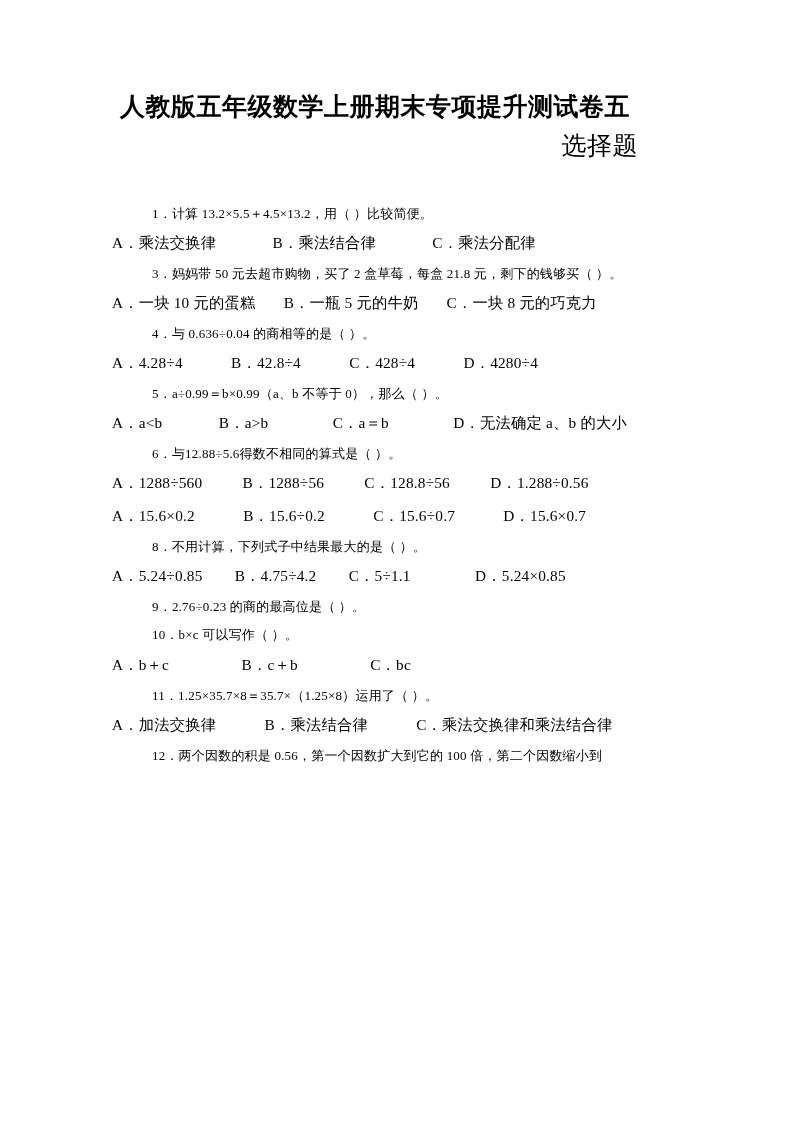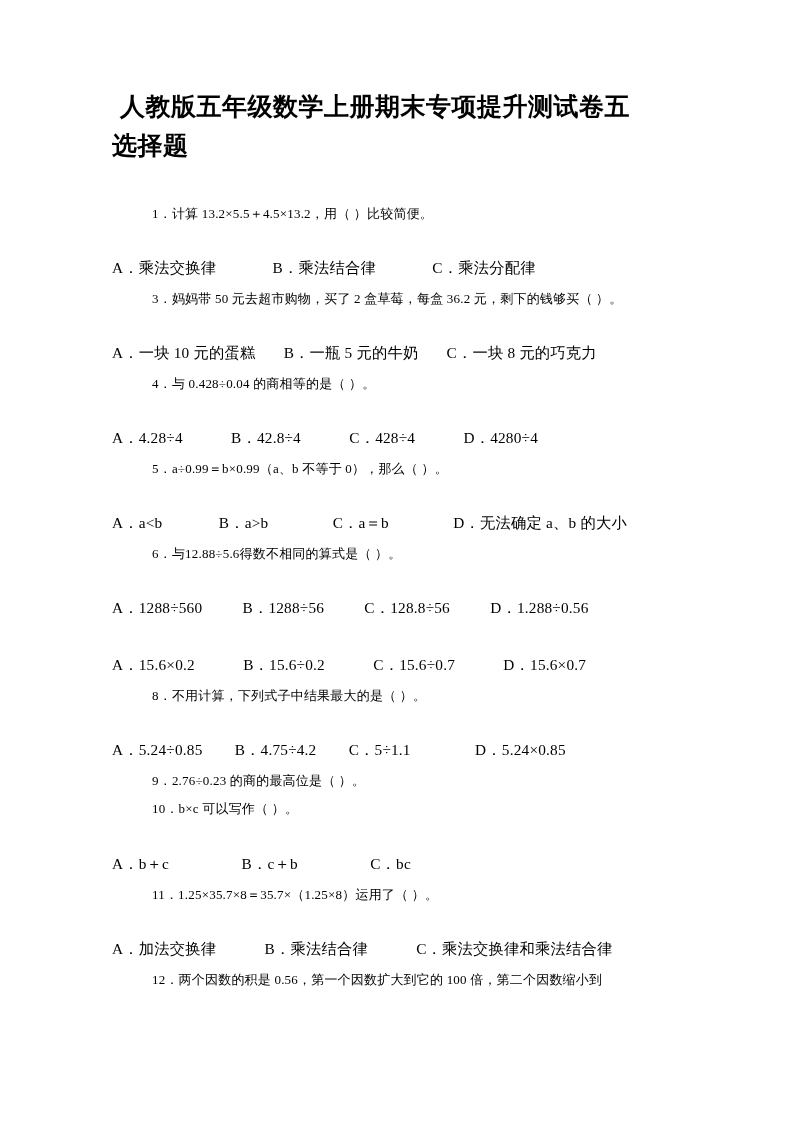--- a/index.html
+++ b/index.html
@@ -23,23 +23,23 @@
   }
   .doc-title {
     text-align: center;
     font-size: 25px;
     font-weight: bold;
     line-height: 1.55;
     letter-spacing: 0.5px;
     margin: 0;
   }
   .doc-subtitle {
-    text-align: left;
+    text-align: right;
     font-size: 25px;
-    font-weight: bold;
+    font-weight: normal;
     line-height: 1.55;
     letter-spacing: 0.5px;
     margin: 0 0 34px 0;
   }
   .questions {
     margin-top: 24px;
   }
   .q-block {
     margin-bottom: 1px;
   }
@@ -48,46 +48,45 @@
     line-height: 2.09;
     text-align: justify;
     letter-spacing: 0.2px;
     margin-left: 40px;
   }
   .q-options {
     font-size: 15.3px;
     line-height: 2.09;
     letter-spacing: 0.2px;
     white-space: pre-wrap;
-    margin-top: 25px;
   }
 </style>
 </head>
 <body>
 
 <div class="page">
 
   <h1 class="doc-title">人教版五年级数学上册期末专项提升测试卷五</h1>
   <h2 class="doc-subtitle">选择题</h2>
 
   <div class="questions">
 
     <div class="q-block">
       <div class="q-stem">1．计算 13.2×5.5＋4.5×13.2，用（      ）比较简便。</div>
       <div class="q-options">A．乘法交换律              B．乘法结合律              C．乘法分配律</div>
     </div>
 
 
     <div class="q-block">
-      <div class="q-stem">3．妈妈带 50 元去超市购物，买了 2 盒草莓，每盒 36.2 元，剩下的钱够买（      ）。</div>
+      <div class="q-stem">3．妈妈带 50 元去超市购物，买了 2 盒草莓，每盒 21.8 元，剩下的钱够买（      ）。</div>
       <div class="q-options">A．一块 10 元的蛋糕       B．一瓶 5 元的牛奶       C．一块 8 元的巧克力</div>
     </div>
 
     <div class="q-block">
-      <div class="q-stem">4．与 0.428÷0.04 的商相等的是（      ）。</div>
+      <div class="q-stem">4．与 0.636÷0.04 的商相等的是（      ）。</div>
       <div class="q-options">A．4.28÷4            B．42.8÷4            C．428÷4            D．4280÷4</div>
     </div>
 
     <div class="q-block">
       <div class="q-stem">5．a÷0.99＝b×0.99（a、b 不等于 0），那么（      ）。</div>
       <div class="q-options">A．a&lt;b              B．a&gt;b                C．a＝b                D．无法确定 a、b 的大小</div>
     </div>
 
     <div class="q-block">
       <div class="q-stem">6．与12.88÷5.6得数不相同的算式是（      ）。</div>

